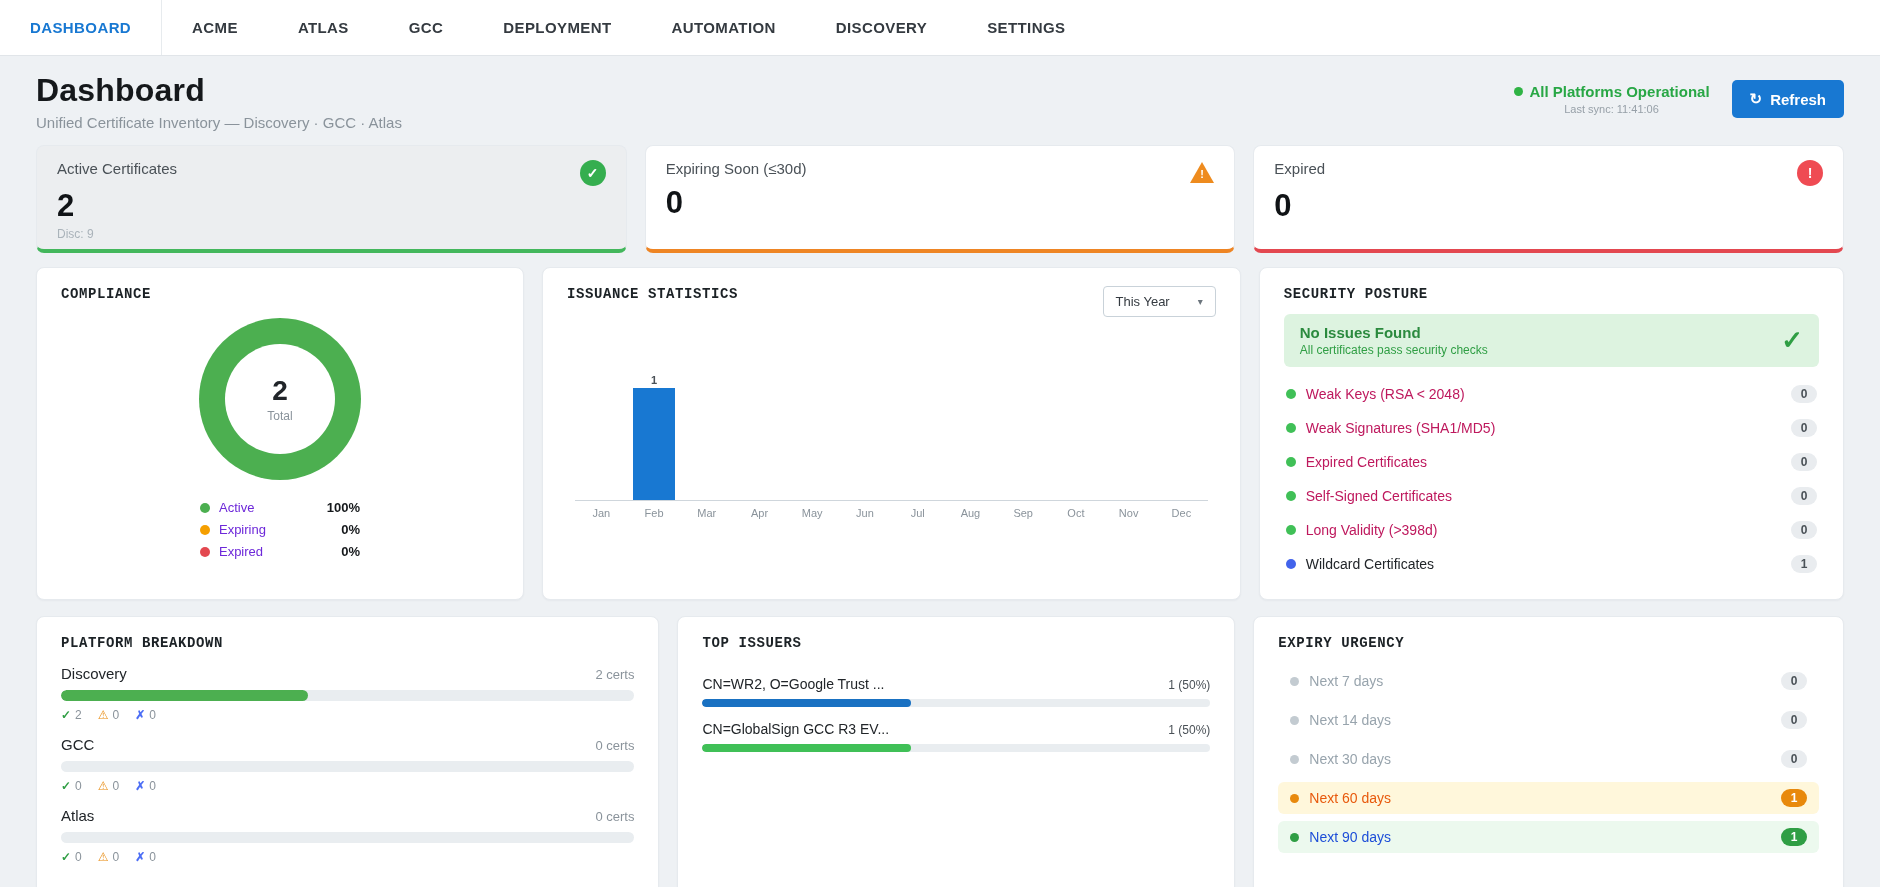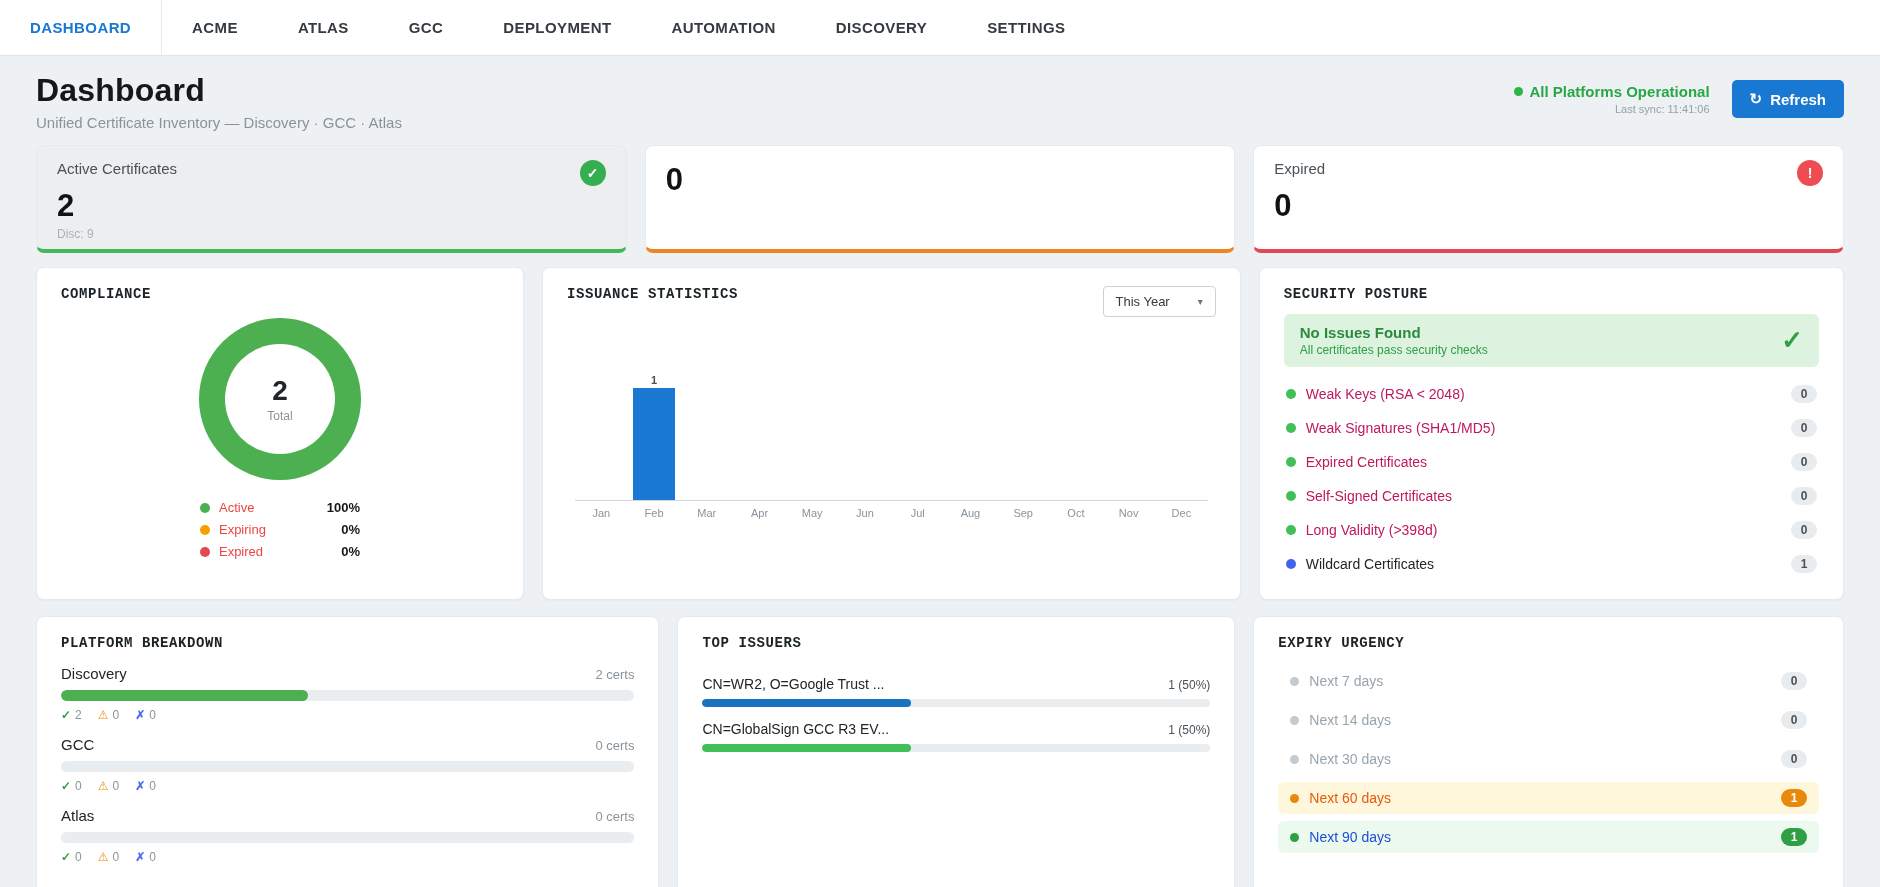--- a/index.html
+++ b/index.html
@@ -11,21 +11,21 @@
   .tabbar { display:flex; height:56px; background:#fff; border-bottom:1px solid #e1e5e9; }
   .tab { display:flex; align-items:center; padding:0 30px; font-size:15px; font-weight:700;
          color:#343a40; letter-spacing:.4px; cursor:pointer; white-space:nowrap; }
   .tab.active { color:#1878d2; border-right:1px solid #e7ebee; }
 
   
   .header { display:flex; justify-content:space-between; align-items:flex-start; padding:16px 36px 8px; }
   .page-title { font-size:32px; font-weight:700; letter-spacing:.2px; color:#15181b; }
   .subtitle { font-size:15px; color:#8a939b; margin-top:5px; }
   .header-right { display:flex; align-items:center; gap:22px; margin-top:8px; }
-  .status-block { text-align:right; }
+  .status-block { text-align:center; }
   .status-line { font-size:15px; font-weight:700; color:#28a745; display:flex; align-items:center; gap:7px; justify-content:flex-end; }
   .status-dot { width:9px; height:9px; border-radius:50%; background:#2fb344; display:inline-block; }
   .last-sync { font-size:11px; color:#97a0a8; margin-top:3px; }
   .refresh-btn { display:flex; align-items:center; gap:8px; background:#1878d2; color:#fff; border:none;
                  border-radius:5px; padding:10px 18px; font-size:15px; font-weight:600; font-family:inherit; cursor:pointer; }
   .refresh-icon { font-size:15px; }
 
   
   .stats-row { display:flex; gap:18px; padding:6px 36px 0; }
   .stat-card { flex:1; background:#fff; border:1px solid #e6eaee; border-bottom:4px solid #ccc;
@@ -62,21 +62,21 @@
   
   .donut-wrap { display:flex; justify-content:center; margin-top:16px; }
   .donut { width:162px; height:162px; border-radius:50%; background:#4caf50;
            display:flex; align-items:center; justify-content:center; }
   .donut-hole { width:110px; height:110px; border-radius:50%; background:#fff;
                 display:flex; flex-direction:column; align-items:center; justify-content:center; }
   .donut-total { font-size:28px; font-weight:700; }
   .donut-total-label { font-size:12px; color:#8a939b; margin-top:2px; }
   .legend { margin:20px auto 0; width:160px; }
   .legend-row { display:flex; align-items:center; gap:9px; margin-bottom:7px; font-size:13px; }
-  .legend-label { color:#ef4444; flex:1; }
+  .legend-label { color:#6d28d9; flex:1; }
   .legend-value { font-weight:700; color:#15181b; }
   .dot { width:10px; height:10px; border-radius:50%; display:inline-block; flex:0 0 auto; }
 
   
   .iss-head { display:flex; justify-content:space-between; align-items:flex-start; }
   .select { display:flex; align-items:center; gap:28px; border:1px solid #c9d2d9; border-radius:4px;
             padding:7px 12px; font-size:13px; color:#343a40; cursor:pointer; background:#fff; }
   .caret { font-size:10px; color:#6c757d; }
   .chart { margin-top:44px; padding:0 8px; }
   .plot { display:flex; align-items:flex-end; height:140px; border-bottom:1px solid #cfd6dc; }
@@ -178,20 +178,24 @@
         <div class="stat-label">Active Certificates</div>
         <div class="circle-icon ci-green">
           <span>✓</span>
         </div>
       </div>
       <div class="stat-value">2</div>
       <div class="stat-sub">Disc: 9</div>
     </div>
 
     <div class="stat-card b-orange">
+      <div class="stat-top">
+        <div class="stat-label">Expiring Soon (≤30d)</div>
+        <div class="tri-icon"></div>
+      </div>
       <div class="stat-value">0</div>
       <div class="stat-sub"></div>
     </div>
 
     <div class="stat-card b-red">
       <div class="stat-top">
         <div class="stat-label">Expired</div>
         <div class="circle-icon ci-red">
           <span>!</span>
         </div>

